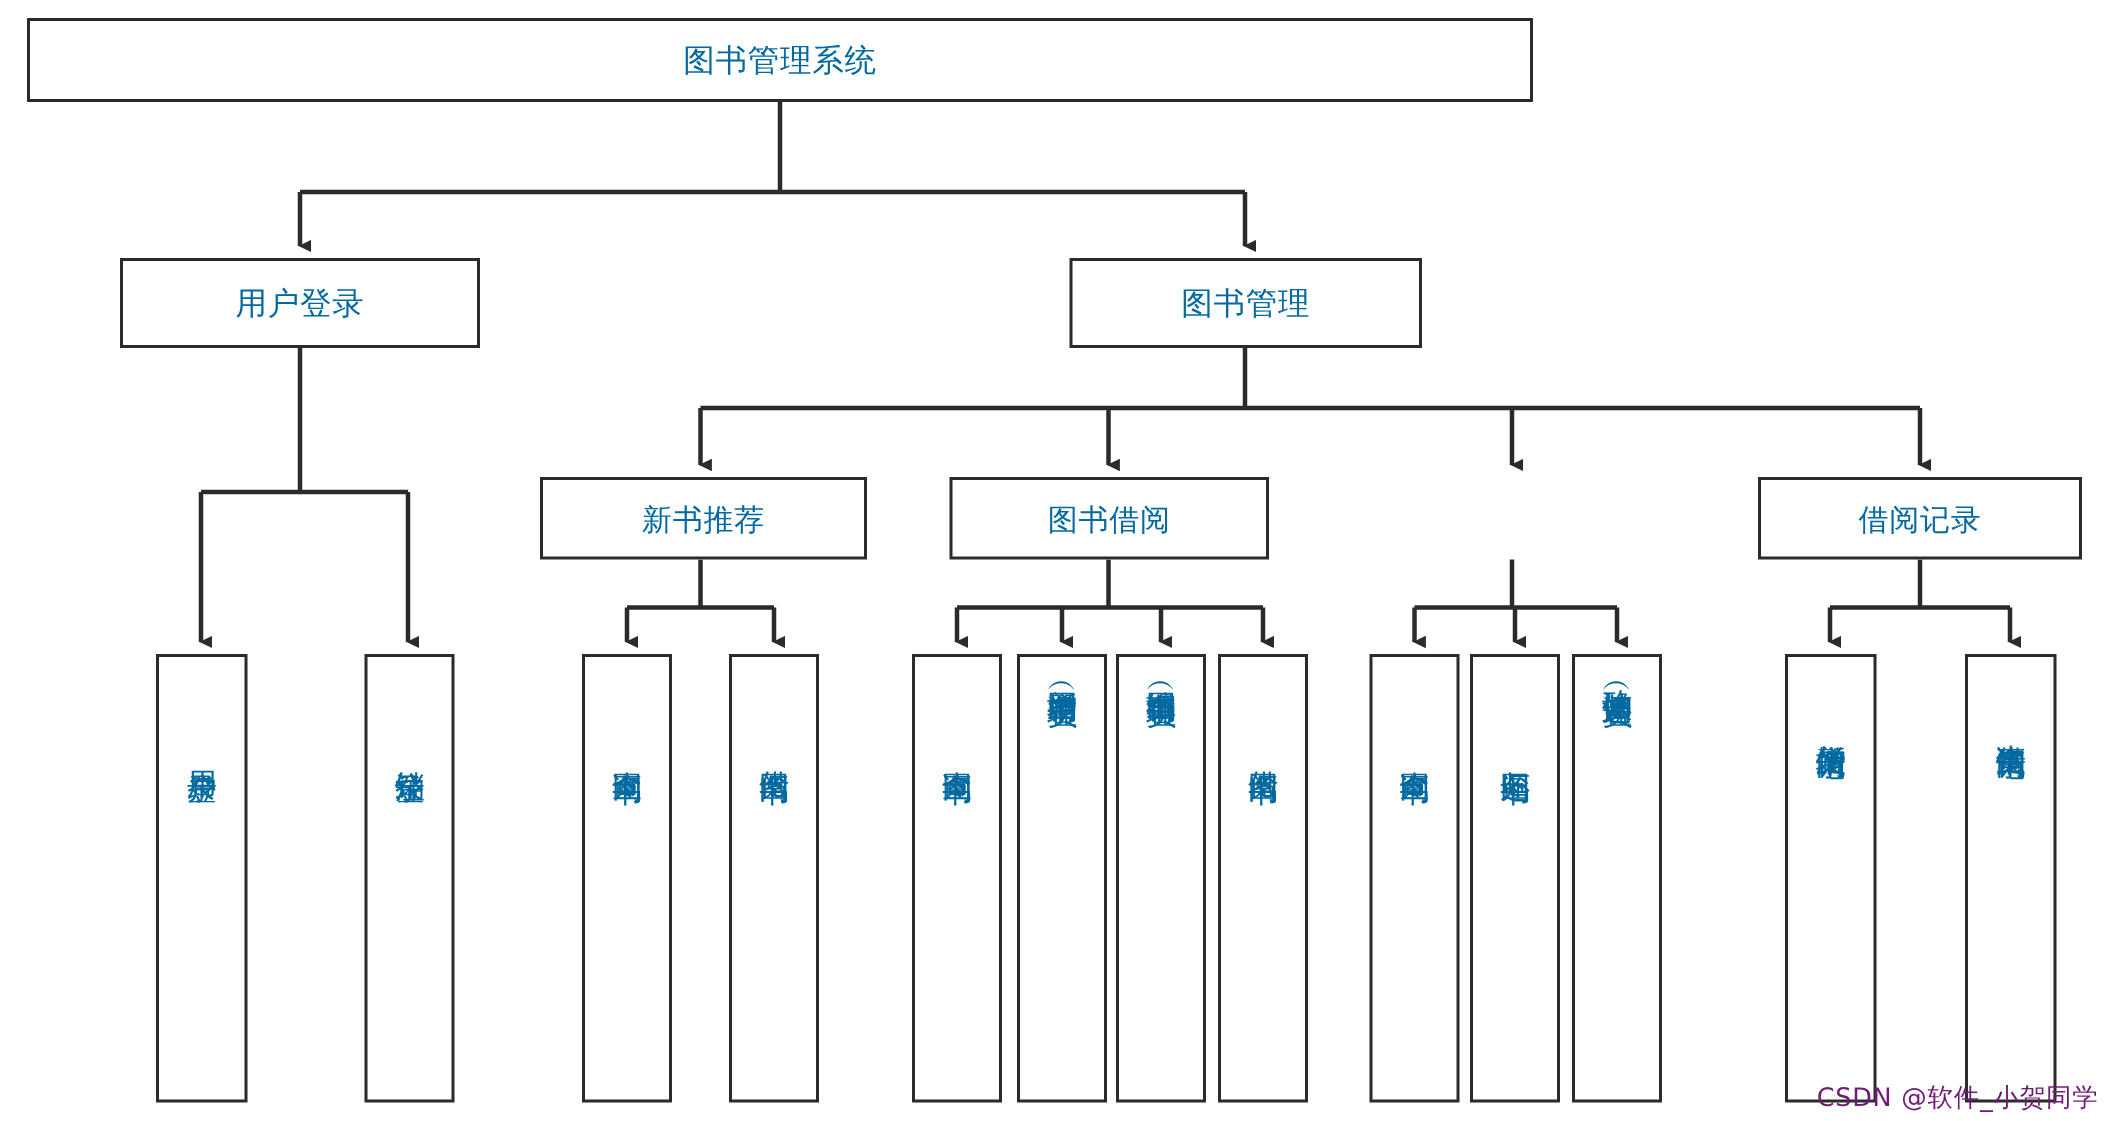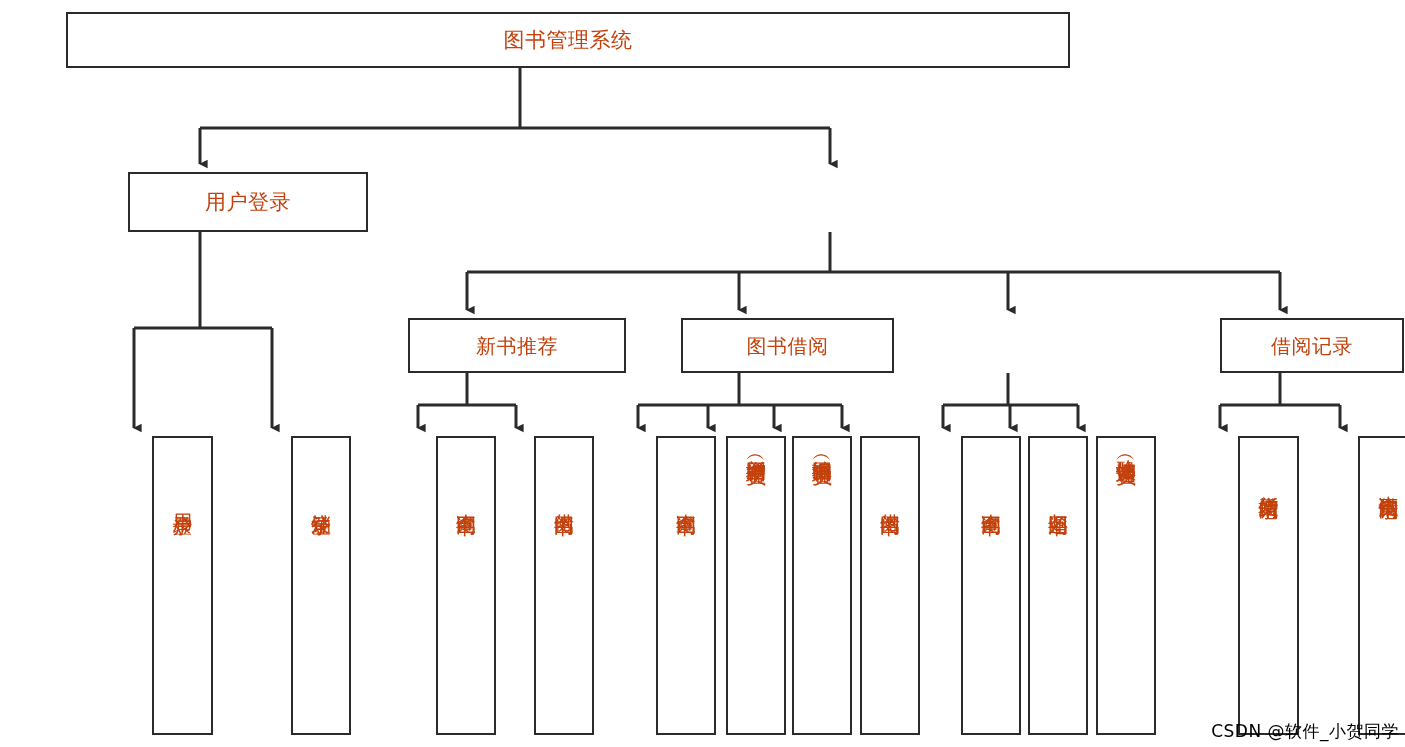--- a/index.html
+++ b/index.html
@@ -25,22 +25,21 @@
     height: 747px;
   }
   .node {
     position: absolute;
     box-sizing: border-box;
     background: #ffffff;
     border: 2px solid #2b2b2b;
     display: flex;
     align-items: center;
     justify-content: center;
-    color: #c2410c;
-    margin-left: 48px;
+    color: #0369a1;
   }
   .node.horiz .label {
     writing-mode: horizontal-tb;
     white-space: nowrap;
     line-height: 1;
     letter-spacing: 0.5px;
   }
   .node.vert {
     align-items: flex-start;
     justify-content: center;
@@ -57,21 +56,21 @@
     margin-top: 54px;
   }
   .node.vert.mid2 .label {
     margin-top: 36px;
   }
   .watermark {
     position: absolute;
     right: 6px;
     bottom: 4px;
     font-size: 17px;
-    color: #000000;
+    color: #701a75;
     white-space: nowrap;
     letter-spacing: 0.5px;
     font-family: "DejaVu Sans", "Liberation Sans", sans-serif;
   }
 </style>
 </head>
 <body>
 
 <div id="canvas">
 
@@ -129,31 +128,34 @@
   </svg>
 
   <div class="node horiz" style="left:18px; top:12px; width:1004px; height:56px; font-size:21px;">
     <span class="label">图书管理系统</span>
   </div>
 
   <div class="node horiz" style="left:80px; top:172px; width:240px; height:60px; font-size:21px;">
     <span class="label">用户登录</span>
   </div>
 
+  <div class="node horiz" style="left:713px; top:172px; width:235px; height:60px; font-size:21px;">
+    <span class="label">图书管理</span>
+  </div>
 
   <div class="node horiz" style="left:360px; top:318px; width:218px; height:55px; font-size:20px;justify-content:center;">
     <span class="label">新书推荐</span>
   </div>
 
   <div class="node horiz" style="left:633px; top:318px; width:213px; height:55px; font-size:20px;">
     <span class="label">图书借阅</span>
   </div>
 
 
-  <div class="node horiz" style="left:1172px; top:318px; width:184px; height:55px; font-size:20px;">
+  <div class="node horiz" style="left:1172px; top:318px; width:216px; height:55px; font-size:20px;">
     <span class="label">借阅记录</span>
   </div>
 
   <div class="node vert mid" style="left:104px; top:436px; width:61px; height:299px; font-size:20px;">
     <span class="label">用户登录</span>
   </div>
 
   <div class="node vert mid" style="left:243px; top:436px; width:60px; height:299px; font-size:20px;">
     <span class="label">注销登录</span>
   </div>

